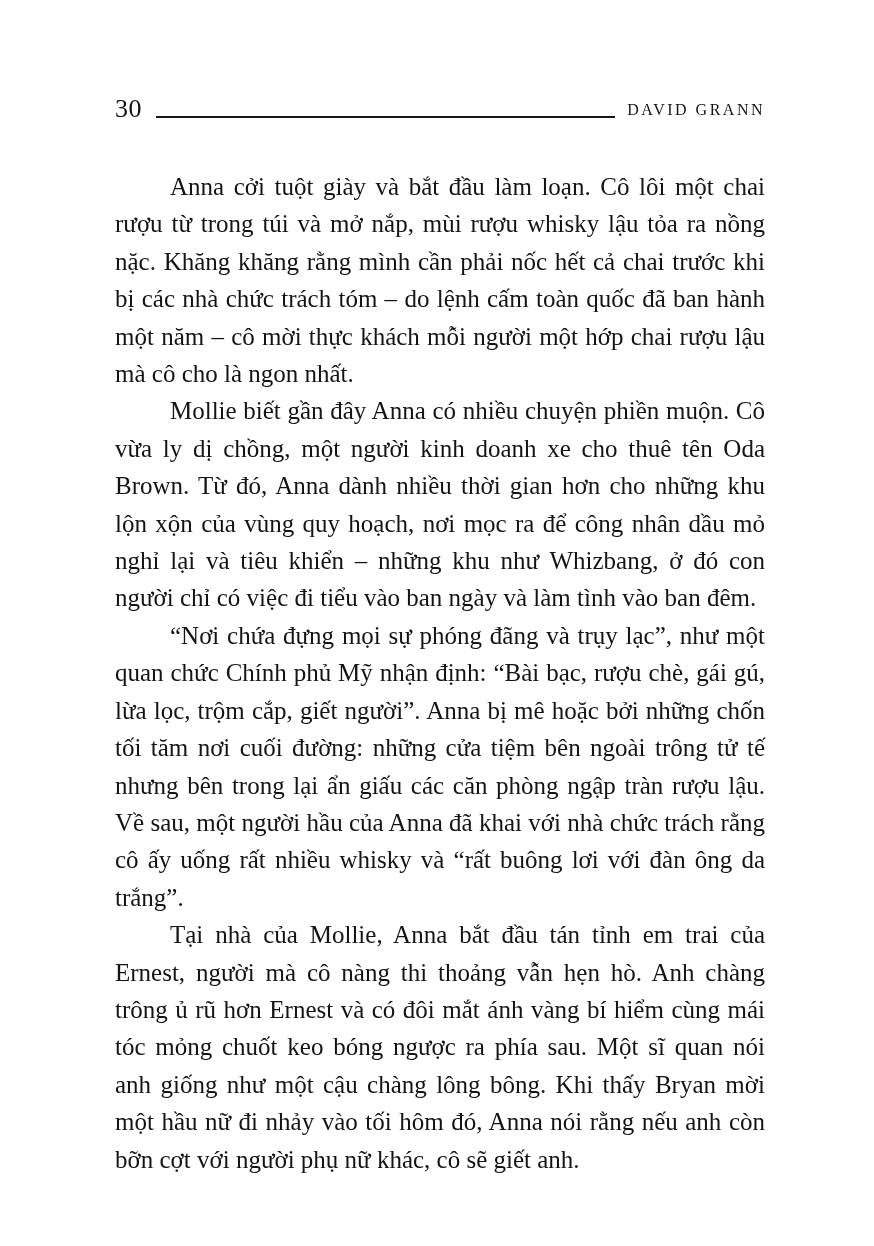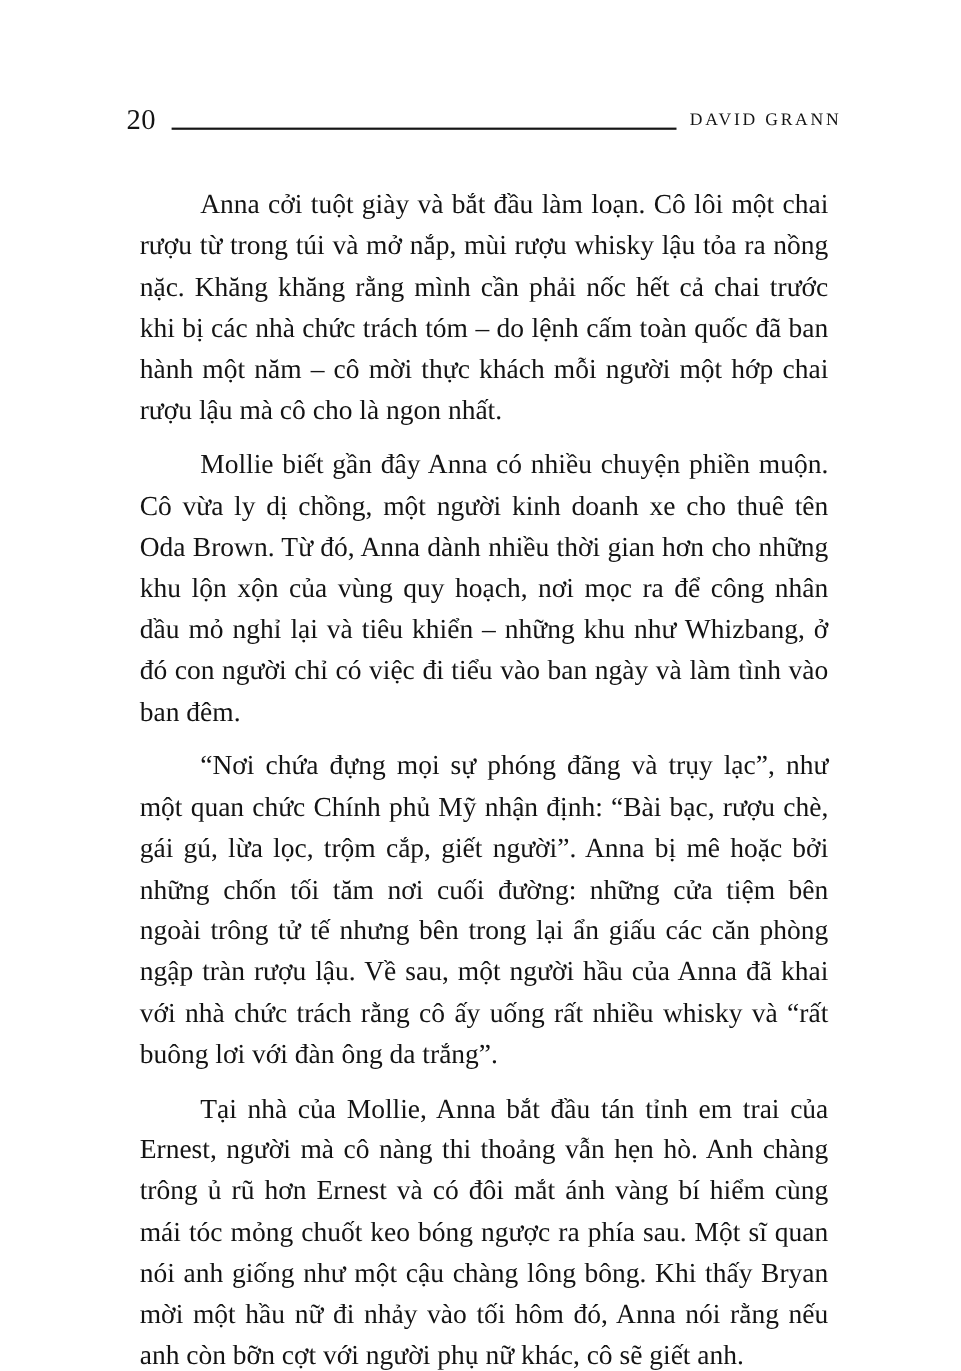--- a/index.html
+++ b/index.html
@@ -44,32 +44,32 @@
   }
   .body-text {
     margin-top: 46px;
     padding: 0 109px 0 115px;
     font-size: 25px;
     line-height: 37.4px;
     text-align: justify;
     text-justify: inter-word;
   }
   .body-text p {
-    margin: 12px;
+    margin: 0;
     padding: 0;
     text-indent: 55px;
   }
 </style>
 </head>
 <body>
 
 <div class="page">
 
   <header class="running-header">
-    <span class="page-number">20</span>
+    <span class="page-number">30</span>
     <span class="header-rule"></span>
     <span class="running-title">DAVID GRANN</span>
   </header>
 
   <main class="body-text">
     <p>Anna cởi tuột giày và bắt đầu làm loạn. Cô lôi một chai rượu từ trong túi và mở nắp, mùi rượu whisky lậu tỏa ra nồng nặc. Khăng khăng rằng mình cần phải nốc hết cả chai trước khi bị các nhà chức trách tóm – do lệnh cấm toàn quốc đã ban hành một năm – cô mời thực khách mỗi người một hớp chai rượu lậu mà cô cho là ngon nhất.</p>
     <p>Mollie biết gần đây Anna có nhiều chuyện phiền muộn. Cô vừa ly dị chồng, một người kinh doanh xe cho thuê tên Oda Brown. Từ đó, Anna dành nhiều thời gian hơn cho những khu lộn xộn của vùng quy hoạch, nơi mọc ra để công nhân dầu mỏ nghỉ lại và tiêu khiển – những khu như Whizbang, ở đó con người chỉ có việc đi tiểu vào ban ngày và làm tình vào ban đêm.</p>
     <p>“Nơi chứa đựng mọi sự phóng đãng và trụy lạc”, như một quan chức Chính phủ Mỹ nhận định: “Bài bạc, rượu chè, gái gú, lừa lọc, trộm cắp, giết người”. Anna bị mê hoặc bởi những chốn tối tăm nơi cuối đường: những cửa tiệm bên ngoài trông tử tế nhưng bên trong lại ẩn giấu các căn phòng ngập tràn rượu lậu. Về sau, một người hầu của Anna đã khai với nhà chức trách rằng cô ấy uống rất nhiều whisky và “rất buông lơi với đàn ông da trắng”.</p>
     <p>Tại nhà của Mollie, Anna bắt đầu tán tỉnh em trai của Ernest, người mà cô nàng thi thoảng vẫn hẹn hò. Anh chàng trông ủ rũ hơn Ernest và có đôi mắt ánh vàng bí hiểm cùng mái tóc mỏng chuốt keo bóng ngược ra phía sau. Một sĩ quan nói anh giống như một cậu chàng lông bông. Khi thấy Bryan mời một hầu nữ đi nhảy vào tối hôm đó, Anna nói rằng nếu anh còn bỡn cợt với người phụ nữ khác, cô sẽ giết anh.</p>
   </main>

